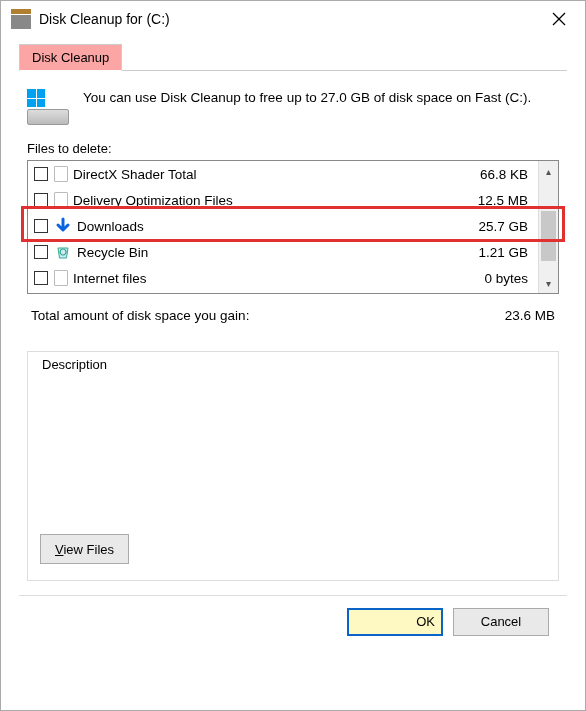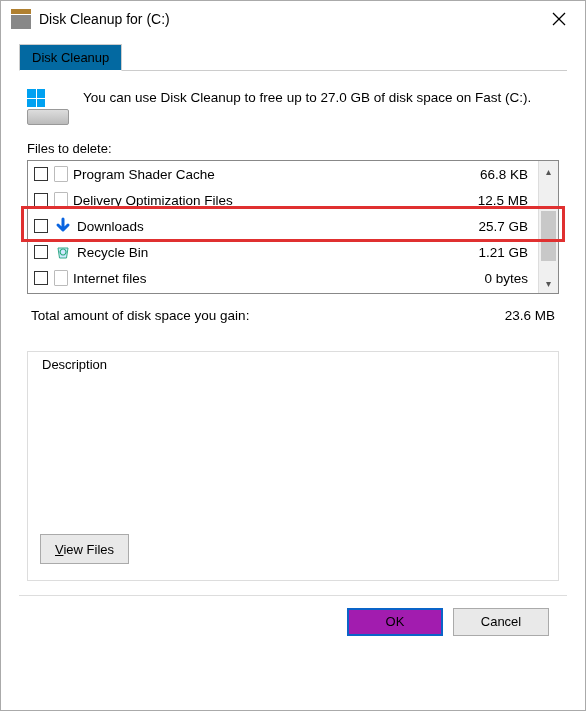--- a/index.html
+++ b/index.html
@@ -50,21 +50,21 @@
   .tabstrip {
     display:flex;
     margin-top: 6px;
     border-bottom: 1px solid #ccc;
   }
   .tab {
     border: 1px solid #ccc;
     border-bottom: 1px solid #fff;
     padding: 5px 12px 5px 12px;
     font-size: 13px;
-    background:#0369a1;
+    background:#fca5a5;
     position: relative;
     top:1px;
   }
   .intro {
     display:flex;
     align-items:flex-start;
     gap: 14px;
     padding: 18px 8px 6px 8px;
   }
   .drive-icon {
@@ -210,21 +210,22 @@
     margin-top: 14px;
   }
   button.fbtn {
     font:inherit; font-size:13px;
     width: 96px; height:28px;
     background:#e9e9e9;
     border:1px solid #aaa;
   }
   button.fbtn.primary {
     border:2px solid #0a64c8;
-    background:#a21caf;
+    background:#fef9c3;
+    text-align:right;
   }
 </style>
 </head>
 <body>
 
 <div class="window">
 
   <div class="titlebar">
     <div class="app-icon">
       <div class="lid"></div>
@@ -260,21 +261,21 @@
 
     <div class="label-files">Files to delete:</div>
 
     <div class="listbox-wrap">
       <div class="listbox">
         <div class="listbox-inner">
 
           <div class="row">
             <div class="cb"></div>
             <div class="ficon page"></div>
-            <div class="name">Program Shader Cache</div>
+            <div class="name">DirectX Shader Total</div>
             <div class="size">66.8 KB</div>
           </div>
 
           <div class="row">
             <div class="cb"></div>
             <div class="ficon page"></div>
             <div class="name">Delivery Optimization Files</div>
             <div class="size">12.5 MB</div>
           </div>
 

